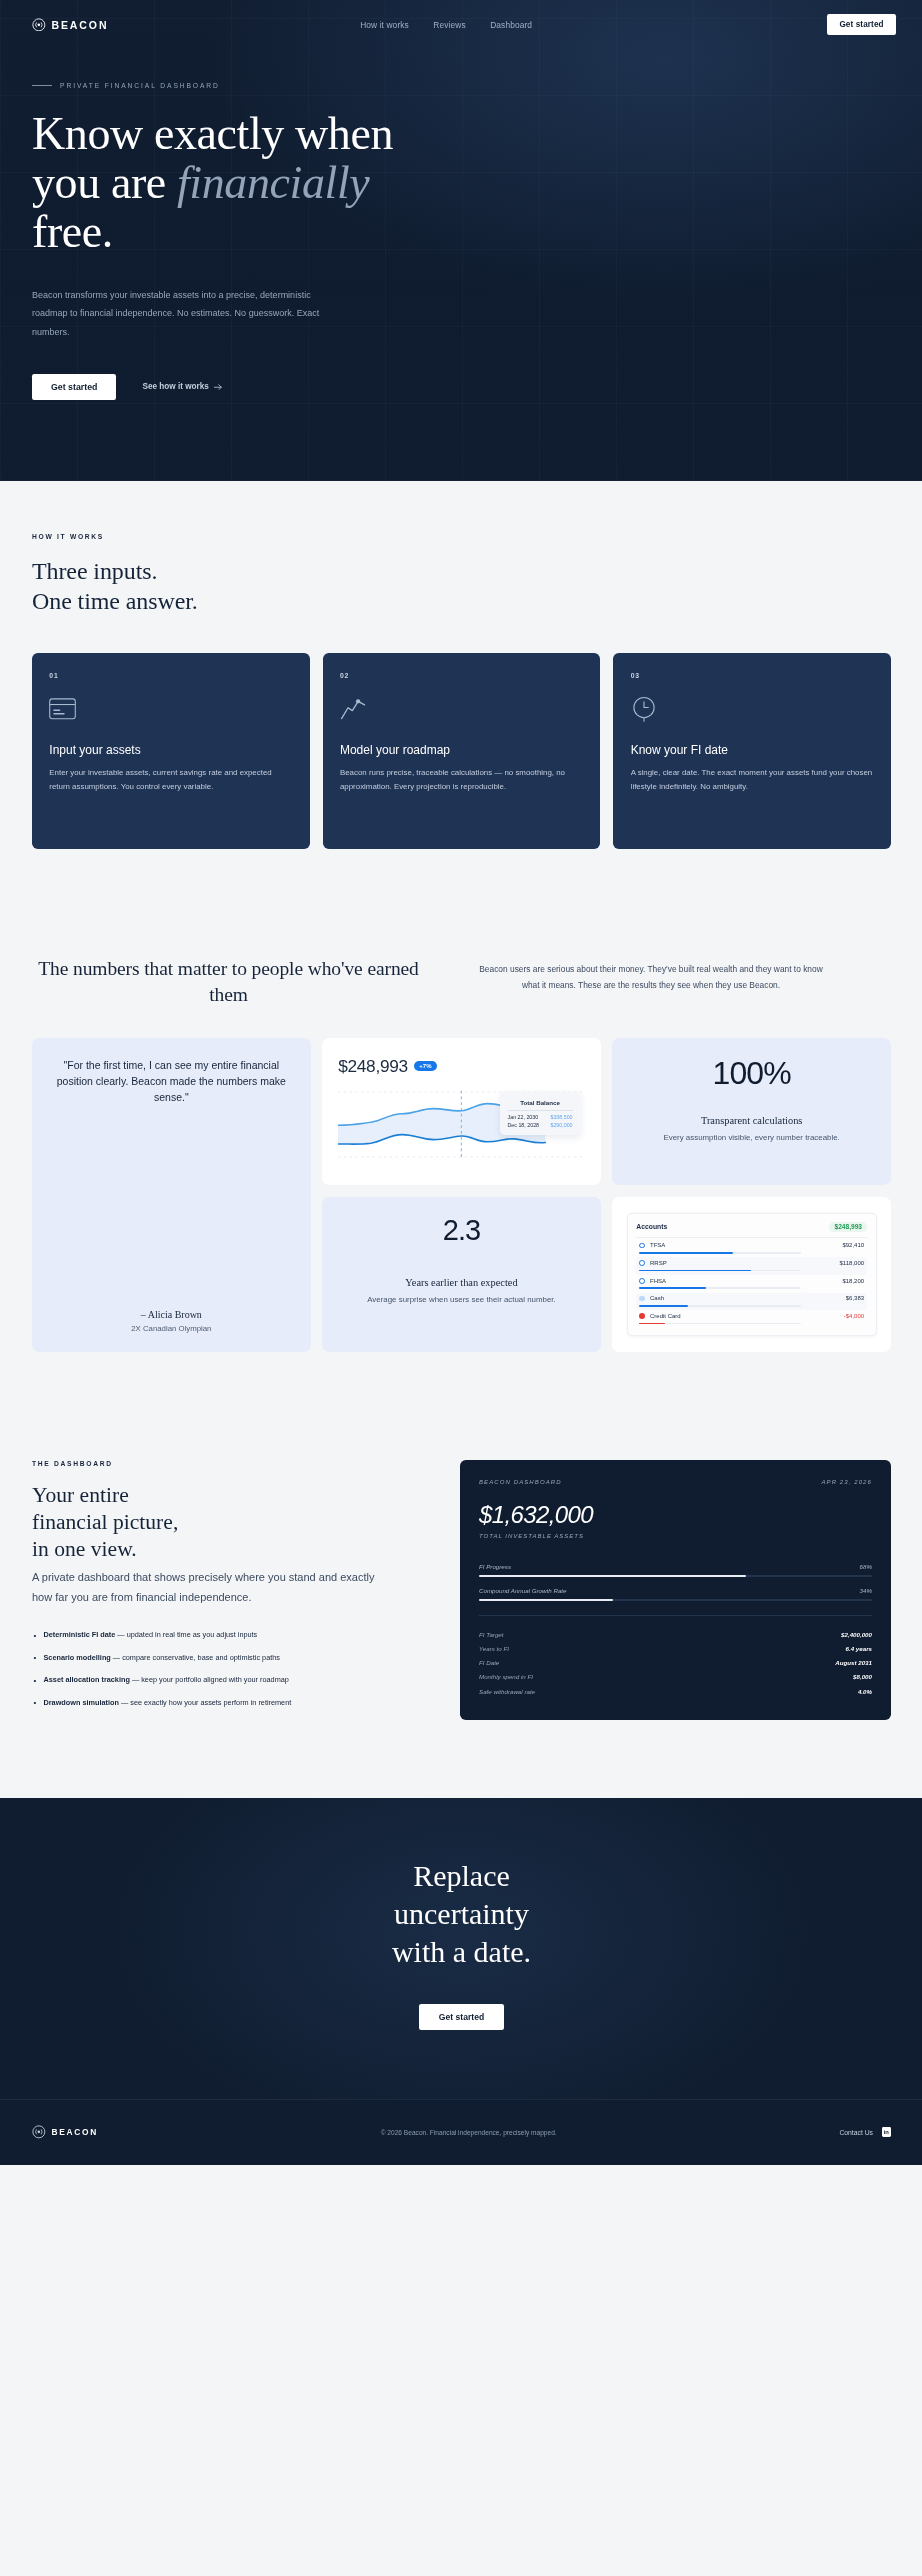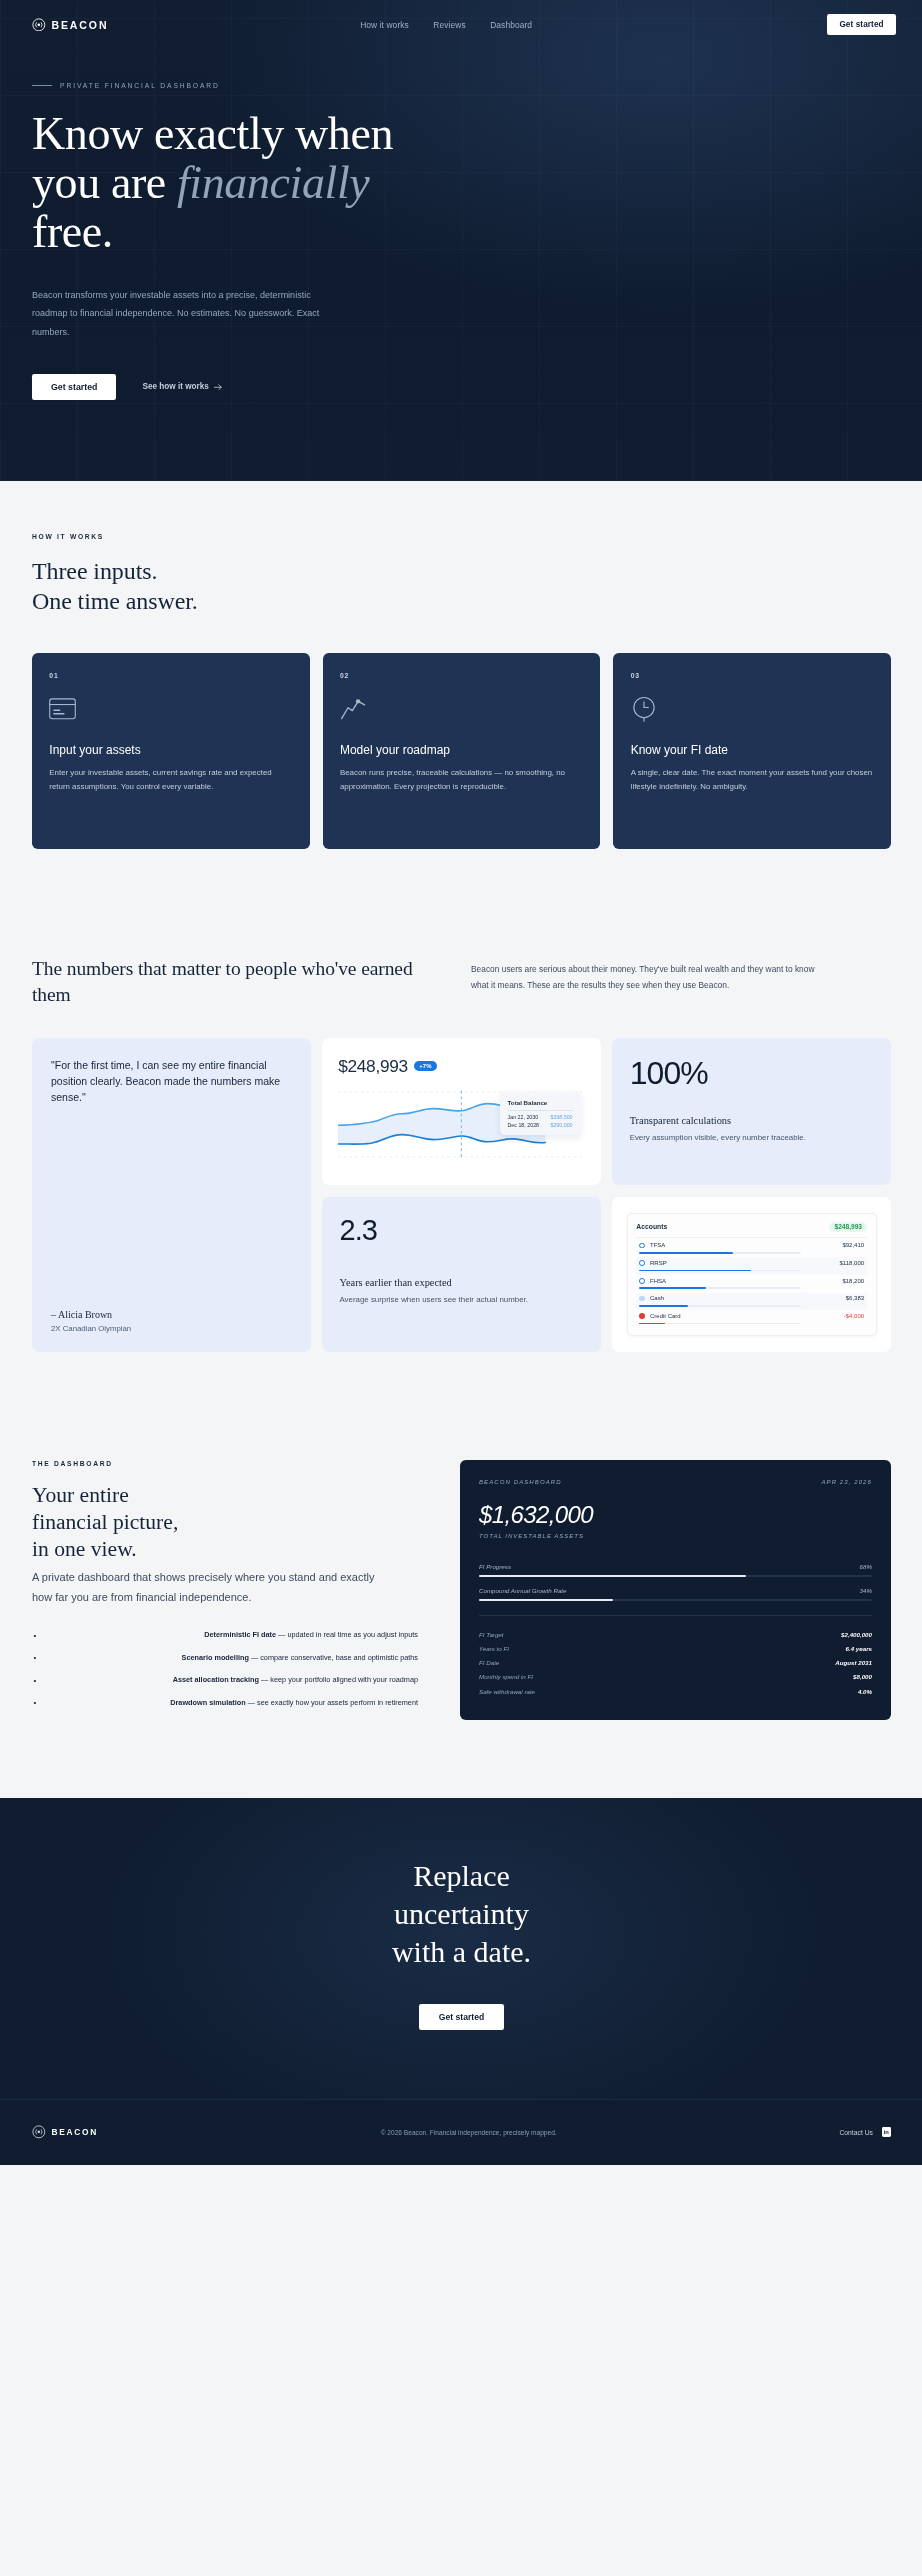--- a/index.html
+++ b/index.html
@@ -105,21 +105,21 @@
   }
   .card-icon { margin-top: 14.4px; height: 30px; display: flex; align-items: center; }
   .card-title {
     color: #fff; font-size: 12px; font-weight: 400; margin-top: 19px;
   }
   .card-desc {
     color: #c2cddd; font-size: 7.9px; line-height: 1.78; margin-top: 9.4px;
   }
 
   
-  .results { padding-top: 107px; }
+  .results { padding-top: 107px; text-align: center; }
   .results-head { display: flex; gap: 46px; align-items: flex-start; }
   .results-h2 {
     font-size: 19.5px; line-height: 1.33; font-weight: 400;
     color: #16243a; flex: 0 0 393px; letter-spacing: -0.1px;
   }
   .results-p {
     font-size: 8.4px; line-height: 1.95; color: #3c4b60; max-width: 360px;
     padding-top: 4.3px;
   }
   .grid {
@@ -199,21 +199,21 @@
   .bar-fill.red { background: #e23b36; }
 
   
   .dash { padding-top: 108px; padding-bottom: 78px; display: flex; gap: 42px; }
   .dash-left { flex: 0 0 386px; }
   .dash-h2 { font-size: 21.6px; line-height: 1.27; font-weight: 400; color: #16243a; margin-top: 14.4px; }
   .dash-p { font-size: 11px; line-height: 1.85; color: #3c4b60; margin-top: 3px; max-width: 353px; }
   .dash-list { margin-top: 23px; list-style: none; }
   .dash-list li {
     font-size: 7.3px; color: #16243a; margin-bottom: 11.5px;
-    position: relative; padding-left: 11.5px; line-height: 1.5; text-align: right;
+    position: relative; padding-left: 11.5px; line-height: 1.5;
   }
   .dash-list li::before {
     content: "•"; position: absolute; left: 1.4px; top: -0.7px; color: #16243a; font-size: 8px;
   }
   .dash-list b { font-weight: 700; }
   .dash-panel {
     flex: 1; background: #101d30; border-radius: 5.8px; padding: 19px 19px 21.6px;
     align-self: flex-start;
     font-style: italic;
   }

